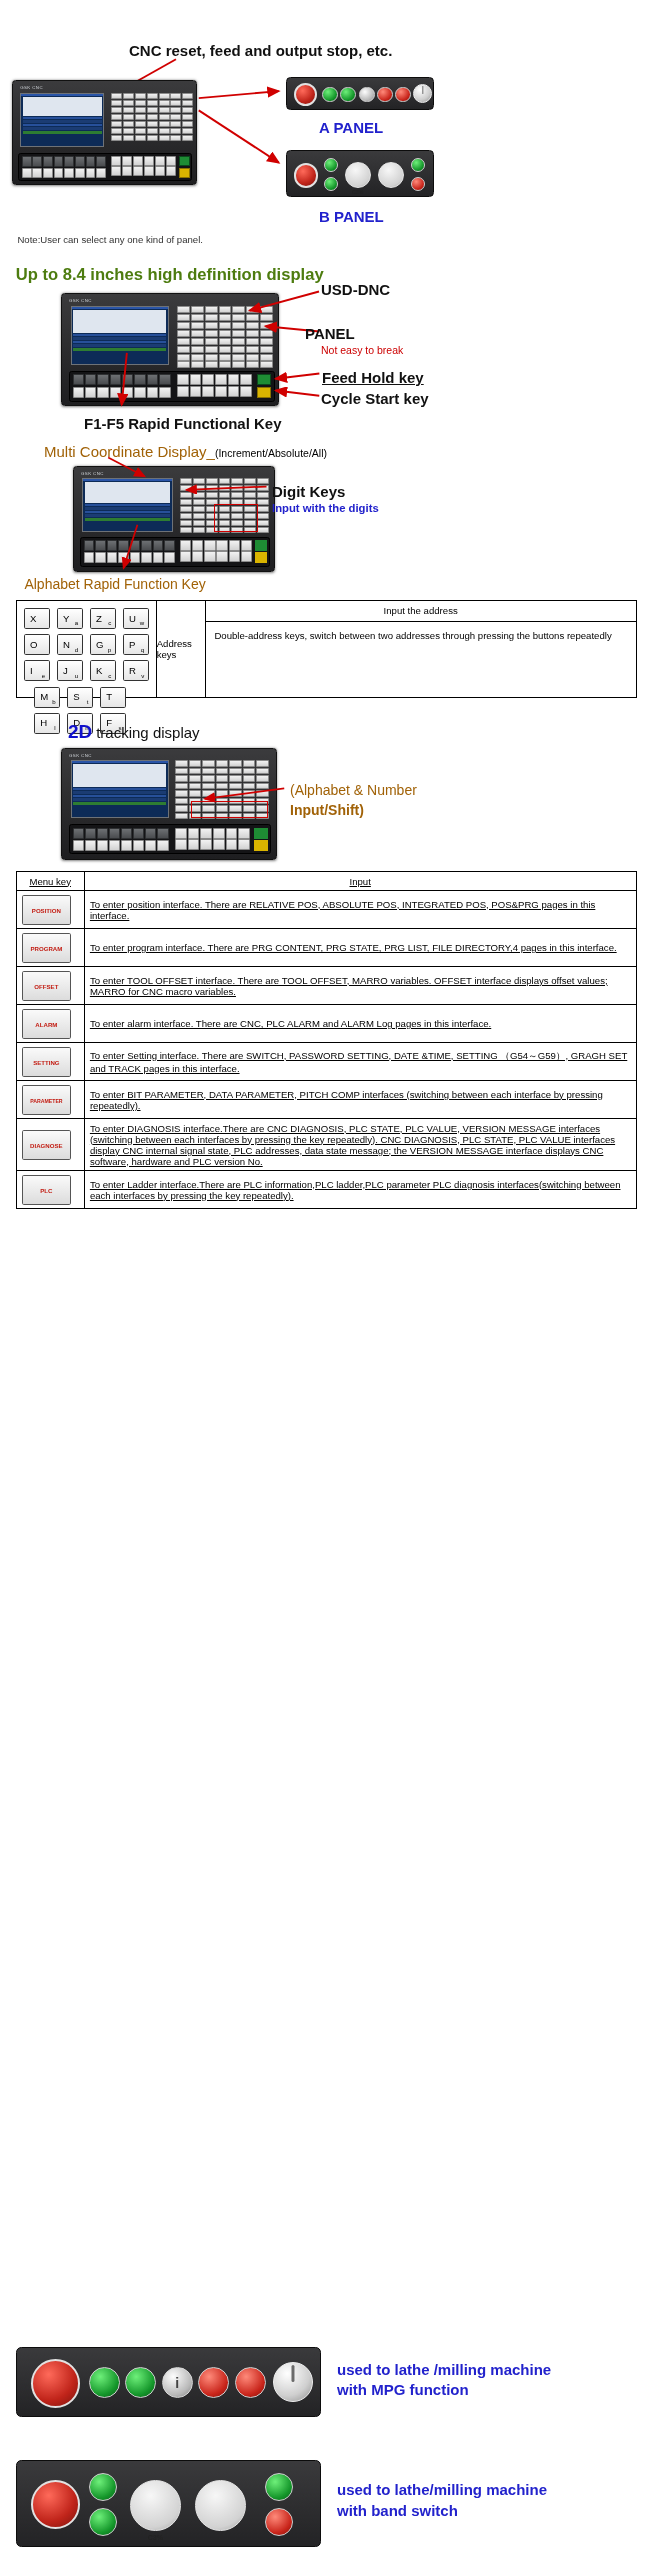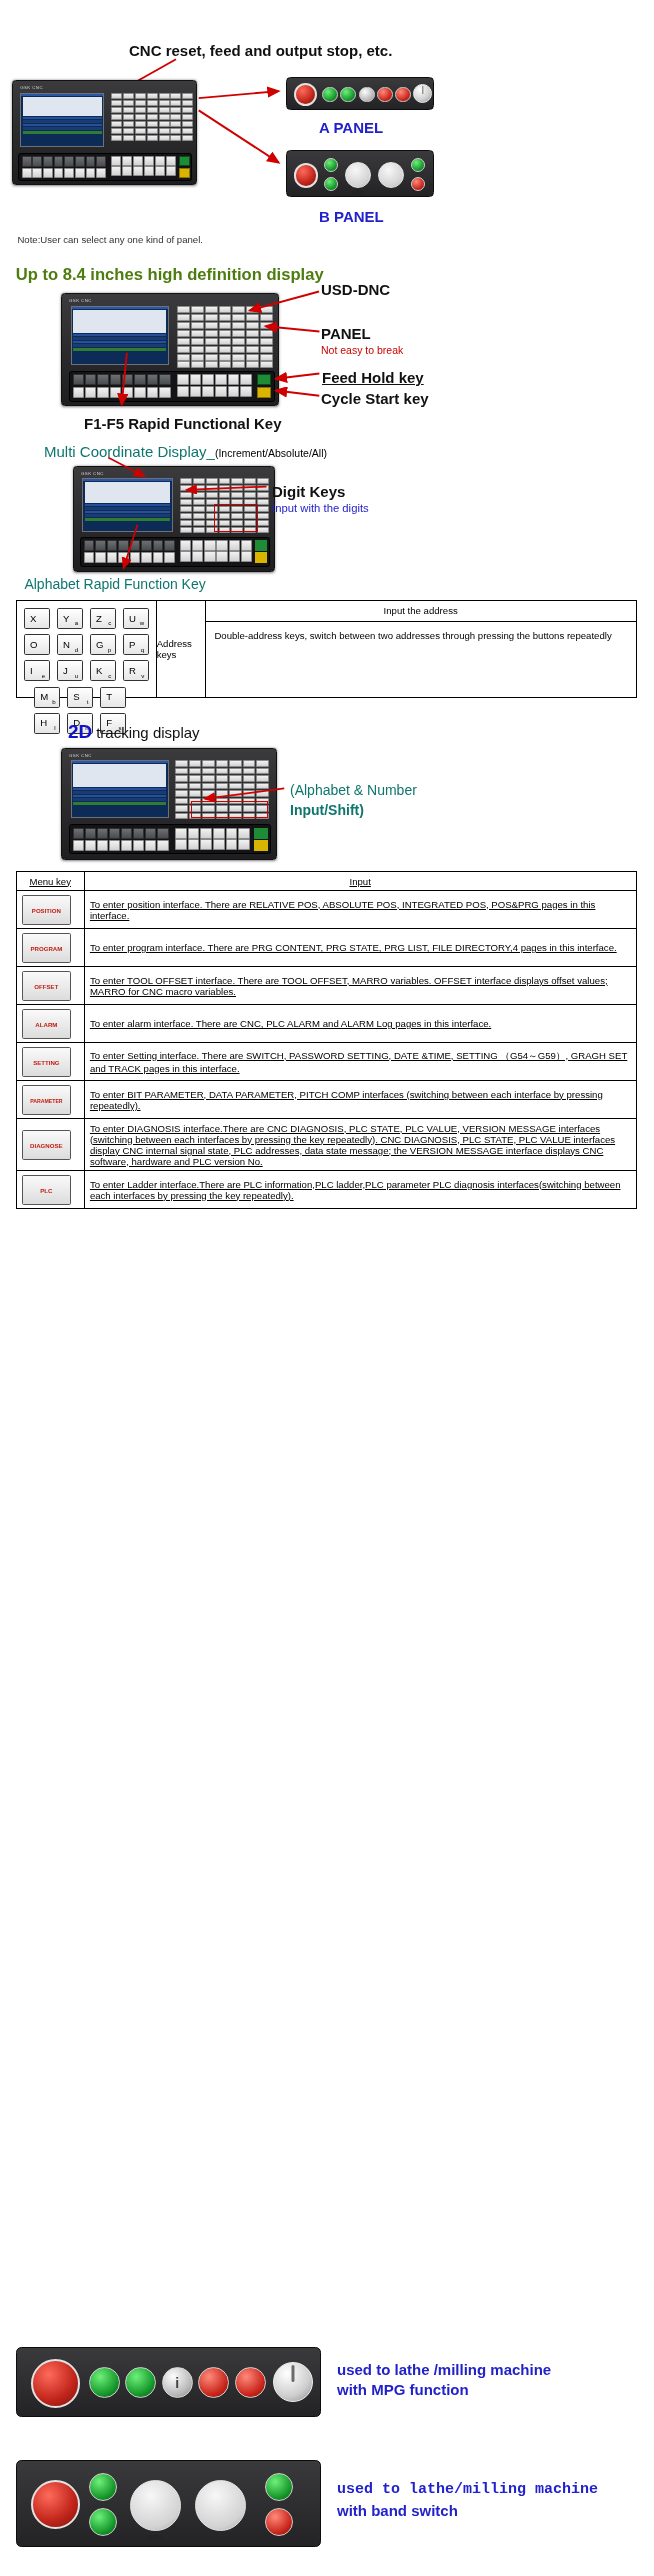--- a/index.html
+++ b/index.html
@@ -7,25 +7,25 @@
   body {
     width:654px; min-height:2576px; background:#ffffff;
     font-family:"Liberation Sans", sans-serif; color:#000;
     position:relative; overflow-x:hidden;
   }
   .page { position:relative; width:654px; min-height:2576px; }
 
   
   .cap-black { font-size:15px; font-weight:bold; color:#111; }
   .cap-blue  { font-size:15px; font-weight:bold; color:#2222cc; }
-  .cap-blue-sm { font-size:11.3px; font-weight:normal; color:#2222cc; }
+  .cap-blue-sm { font-size:11.3px; font-weight:bold; color:#2222cc; }
   .cap-red   { font-size:10.5px; color:#cc0000; }
   .note      { font-size:9.6px; color:#333; }
   .big-blue  { font-size:16.6px; font-weight:bold; color:#4d7c0f; }
-  .mid-black { font-size:14px; color:#0f766e; }
+  .mid-black { font-size:14px; color:#a16207; }
 
   
   .cnc {
     background:linear-gradient(#3b3b3d,#2a2a2c 55%,#1e1e20);
     border:0.9px solid #111; border-radius:3.5px;
     position:relative; box-shadow:0 0.9px 2.6px rgba(0,0,0,.5);
   }
   .cnc .brand {
     position:absolute; left:7px; top:4.4px; color:#cfd3d8; font-size:4.4px;
     letter-spacing:0.4px;
@@ -396,21 +396,21 @@
       <path d="M0,0 L7,3 L0,6 z" fill="#d00000"></path>
         </marker>
       </defs>
     <line x1="86" y1="4" x2="6" y2="26" stroke="#d00000" stroke-width="2.2" marker-end="url(#ar3)"></line>
   </svg>
   <div class="abs cap-black" style="left:321px; top:281px;">USD-DNC</div>
 
   <svg class="arrow" style="left:262px; top:321px; width:61px; height:17.4px;" viewBox="0 0 70 20" width="61" height="17.4">
     <line x1="66" y1="12" x2="4" y2="6" stroke="#d00000" stroke-width="2.2" marker-end="url(#ar3)"></line>
   </svg>
-  <div class="abs cap-black" style="left:321px; top:325px;">PANEL</div>
+  <div class="abs cap-black" style="left:305px; top:325px;">PANEL</div>
   <div class="abs cap-red" style="left:321px; top:344px;">Not easy to break</div>
 
   <svg class="arrow" style="left:272px; top:370px; width:51px; height:14px;" viewBox="0 0 58 16" width="51" height="14">
     <line x1="54" y1="4" x2="4" y2="10" stroke="#d00000" stroke-width="2.2" marker-end="url(#ar3)"></line>
   </svg>
   <div class="abs cap-black" style="left:322px; top:369px;text-decoration:underline;">Feed Hold key</div>
 
   <svg class="arrow" style="left:272px; top:387px; width:51px; height:15.7px;" viewBox="0 0 58 18" width="51" height="15.7">
     <line x1="54" y1="10" x2="4" y2="4" stroke="#d00000" stroke-width="2.2" marker-end="url(#ar3)"></line>
   </svg>
@@ -861,17 +861,17 @@
   <div class="abpanel abs" style="left:15.7px; top:2460px; width:305px; height:87px; border-radius:5.2px;">
     <div class="btn-round btn-estop" style="left:14px; top:19px; width:49px; height:49px;"></div>
     <div class="btn-round btn-grn" style="left:72px; top:12.2px; width:28px; height:28px;"></div>
     <div class="btn-round btn-grn" style="left:72px; top:47px; width:28px; height:28px;"></div>
     <div class="dial" style="left:113px; top:19px; width:51px; height:51px;"></div>
     <div class="dial" style="left:178px; top:19px; width:51px; height:51px;"></div>
     <div class="dial-label" style="left:131px; top:73px; font-size:7px;">C3%</div>
     <div class="btn-round btn-grn" style="left:248px; top:12.2px; width:28px; height:28px;"></div>
     <div class="btn-round btn-red" style="left:248px; top:47px; width:28px; height:28px;"></div>
   </div>
-  <div class="abs cap-blue" style="left:337px; top:2481px;font-family:Liberation Mono, monospace;">used to lathe/milling machine</div>
+  <div class="abs cap-blue" style="left:337px; top:2481px;">used to lathe/milling machine</div>
   <div class="abs cap-blue" style="left:337px; top:2502px;">with band switch</div>
 
 </div>
 
 
 </body></html>

